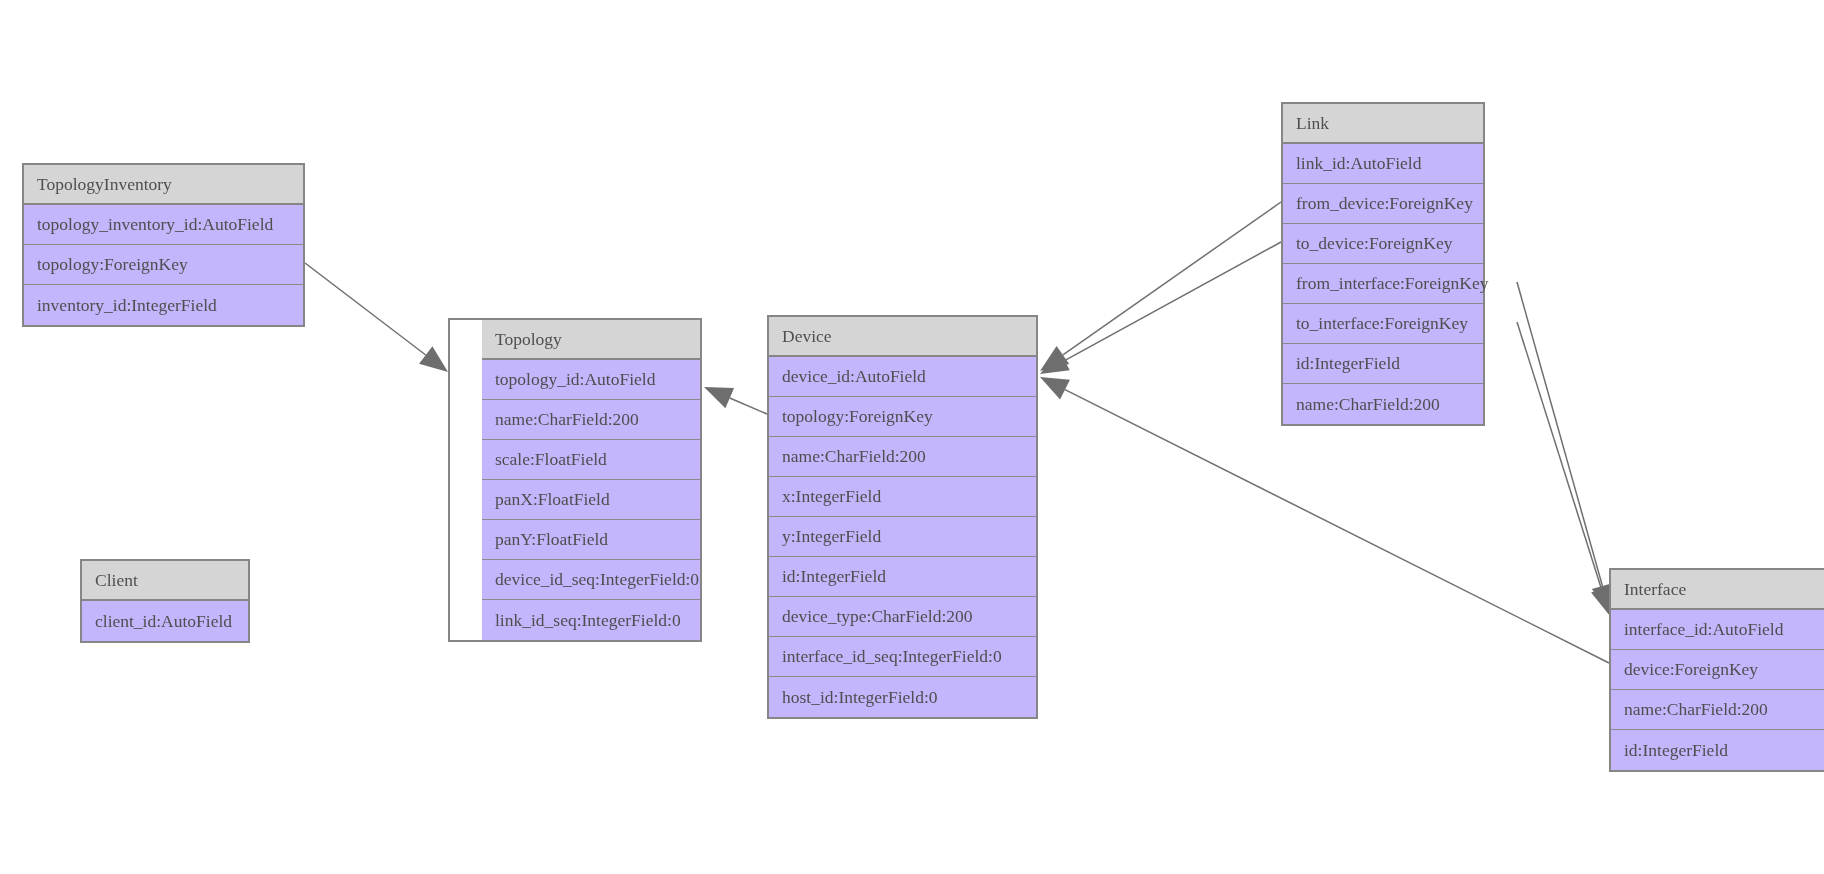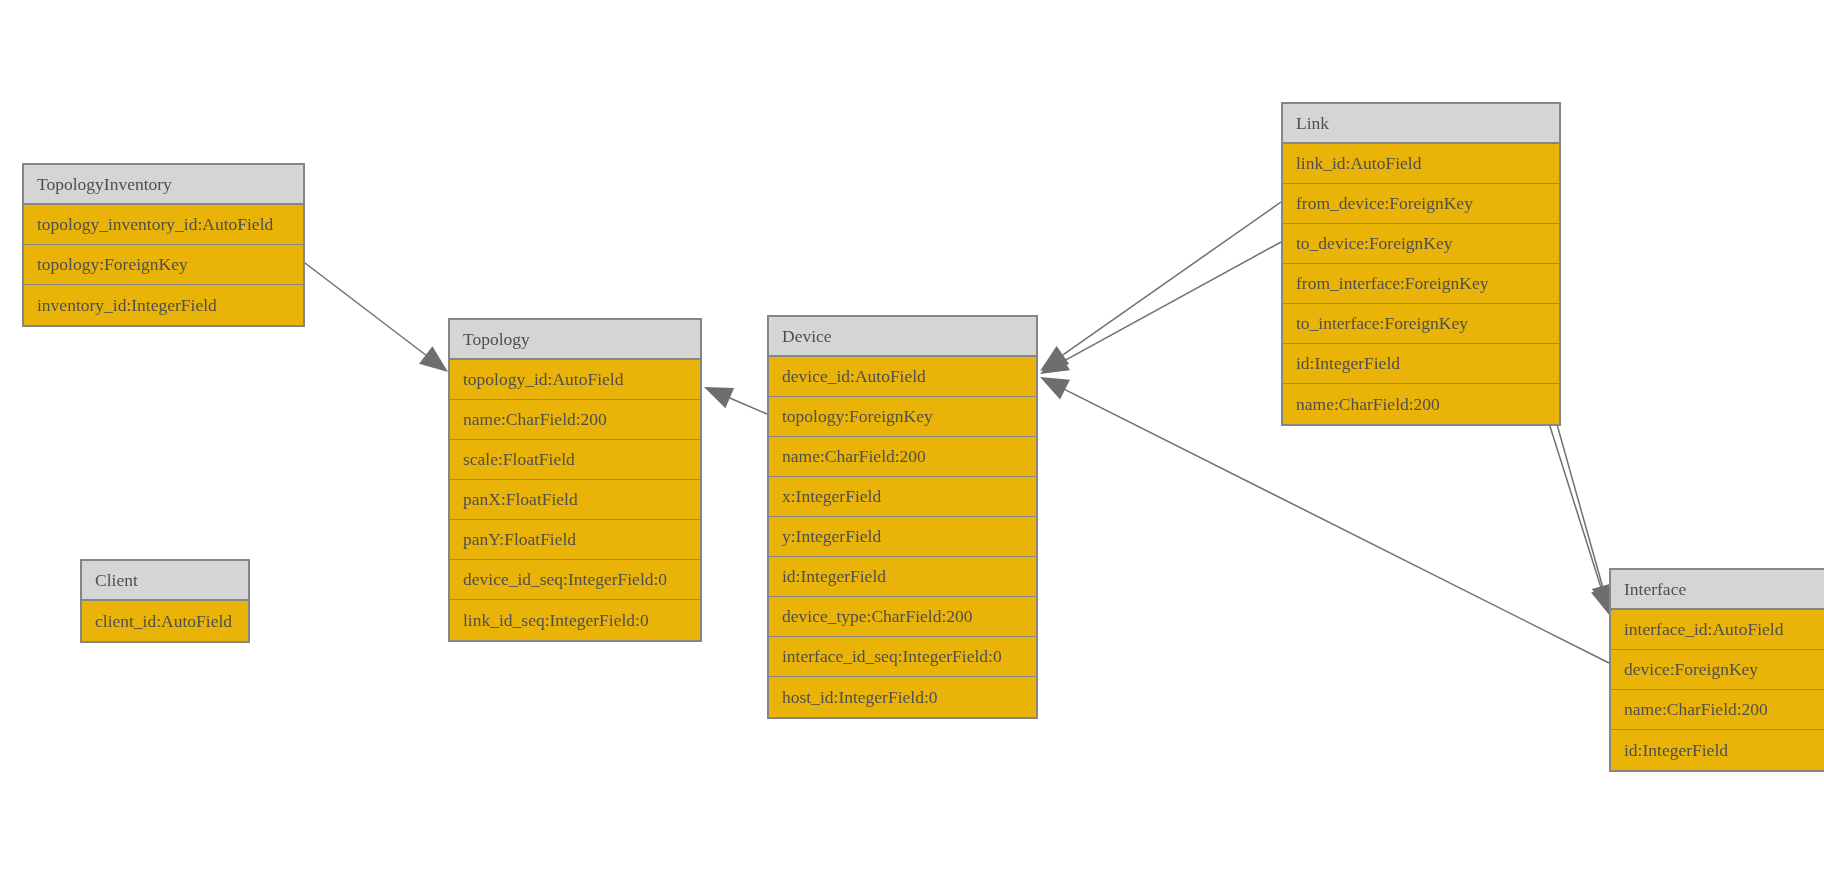--- a/index.html
+++ b/index.html
@@ -15,28 +15,28 @@
   }
   .entity-header{
     height:40px;background:#d5d5d5;border-bottom:2px solid #868686;
     display:flex;align-items:center;padding:0 13px;
     font-size:17.5px;color:#4f4f4f;box-sizing:border-box;white-space:nowrap;
   }
   .entity-row{
     height:40px;border-bottom:1px solid #8a8a8a;
     display:flex;align-items:center;padding:0 13px;
     font-size:17.5px;color:#4f4f4f;box-sizing:border-box;white-space:nowrap;
-    background:#eab308;
+    background:#c4b5fd;
   }
   .entity-row:last-child{border-bottom:none;}
   #table-topology-inventory{left:22px;top:163px;width:283px;text-align:right;}
-  #table-topology{left:448px;top:318px;width:254px;}
+  #table-topology{left:448px;top:318px;width:254px;padding-left:32px;}
   #table-client{left:80px;top:526px;width:170px;margin-top:33px;}
   #table-device{left:767px;top:315px;width:271px;}
-  #table-link{left:1281px;top:102px;width:280px;}
+  #table-link{left:1281px;top:102px;width:204px;}
   #table-interface{left:1609px;top:568px;width:233px;text-align:right;}
 </style>
 </head>
 <body>
 
 <svg id="edges-svg" width="1824" height="874" xmlns="http://www.w3.org/2000/svg">
     <line x1="305" y1="263" x2="425.73148705618775" y2="355.0260985253459" stroke="#6f6f6f" stroke-width="1.5"></line>
     <polygon points="448,372 419.06316861971646,363.7744428961293 432.399805492659,346.2777541545625" fill="#6e6e6e"></polygon>
     <line x1="767" y1="414" x2="729.7360608405056" y2="398.0297403602167" stroke="#6f6f6f" stroke-width="1.5"></line>
     <polygon points="704,387 734.0691731248764,387.91914503001806 725.4029485561348,408.1403356904153" fill="#6e6e6e"></polygon>

